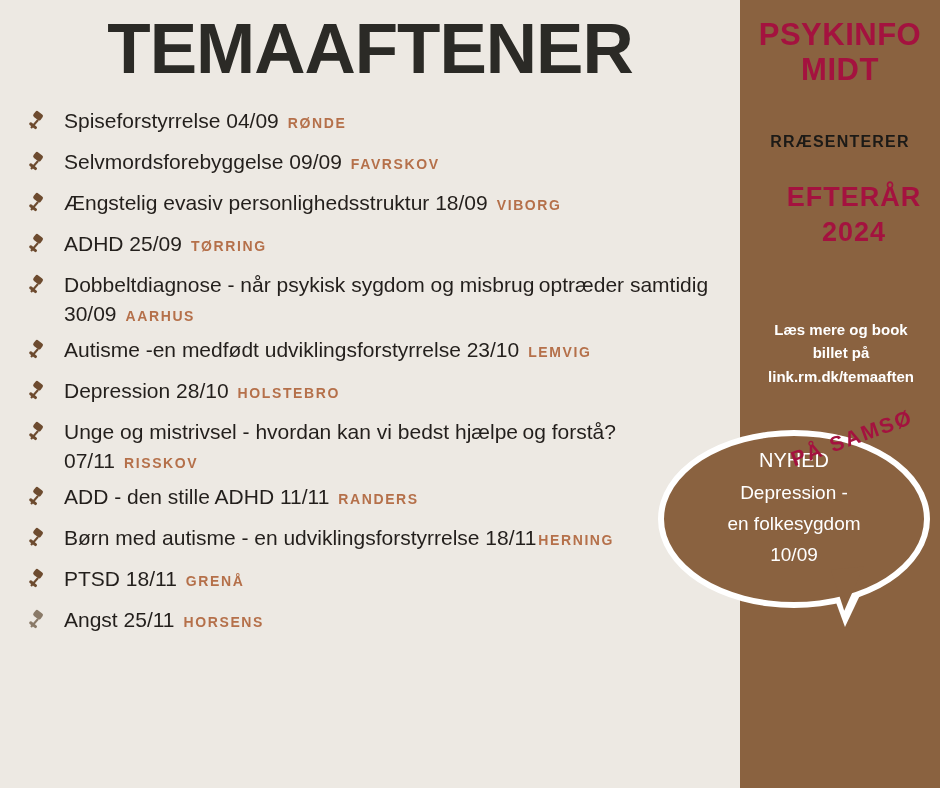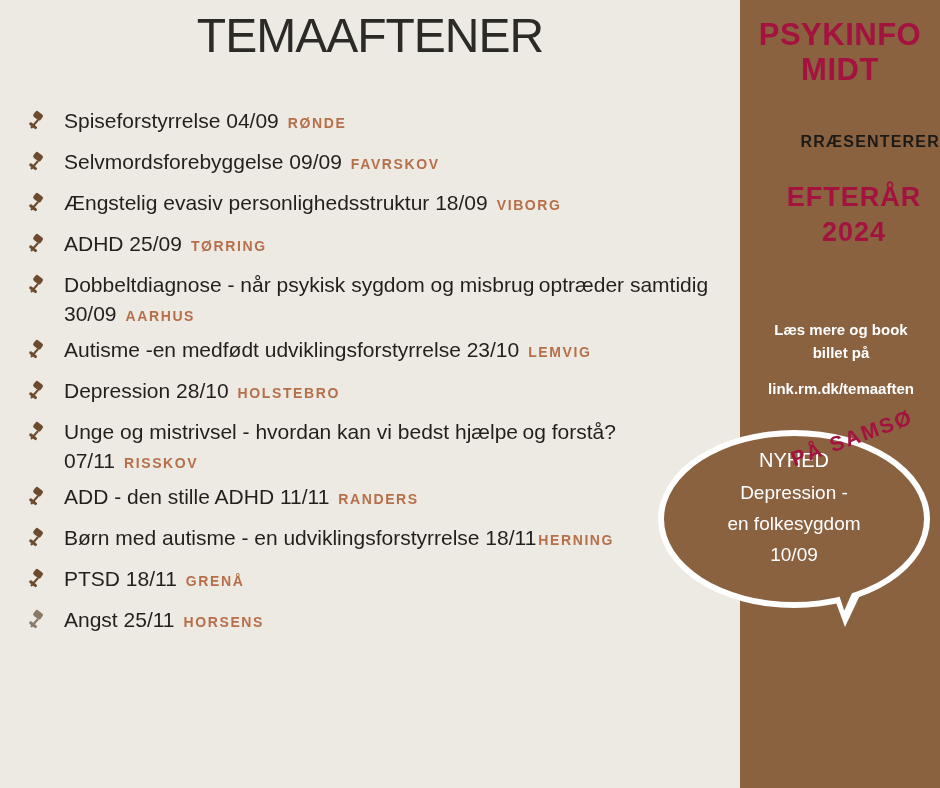--- a/index.html
+++ b/index.html
@@ -39,21 +39,21 @@
     font-weight: bold;
     font-size: 31px;
     line-height: 1.12;
     letter-spacing: 0.5px;
   }
   .rc-presents {
     position: absolute;
     top: 133px;
     left: 0;
     width: 200px;
-    text-align: right;
+    text-align: center;
     color: #1C1A17;
     font-weight: bold;
     font-size: 16px;
     letter-spacing: 1.2px;
   }
   .rc-season {
     position: absolute;
     top: 180px;
     left: 0;
     width: 228px;
@@ -70,35 +70,35 @@
     left: 6px;
     width: 190px;
     text-align: center;
     color: #FFFFFF;
     font-size: 15px;
     font-weight: bold;
     line-height: 1.55;
   }
   .rc-link {
     display: block;
-    margin-top: 12px;
+    margin-top: 0;
     color: #FFFFFF;
     font-size: 15px;
     font-weight: bold;
     white-space: nowrap;
   }
   
   .headline {
     position: absolute;
     top: 8px;
     left: 0;
     width: 740px;
     text-align: center;
-    font-size: 48px;
-    font-weight: normal;
+    font-size: 71px;
+    font-weight: bold;
     color: #2B2A26;
     letter-spacing: -1px;
     font-family: "Liberation Sans", sans-serif;
   }
   
   .events {
     position: absolute;
     top: 107px;
     left: 24px;
     width: 718px;

